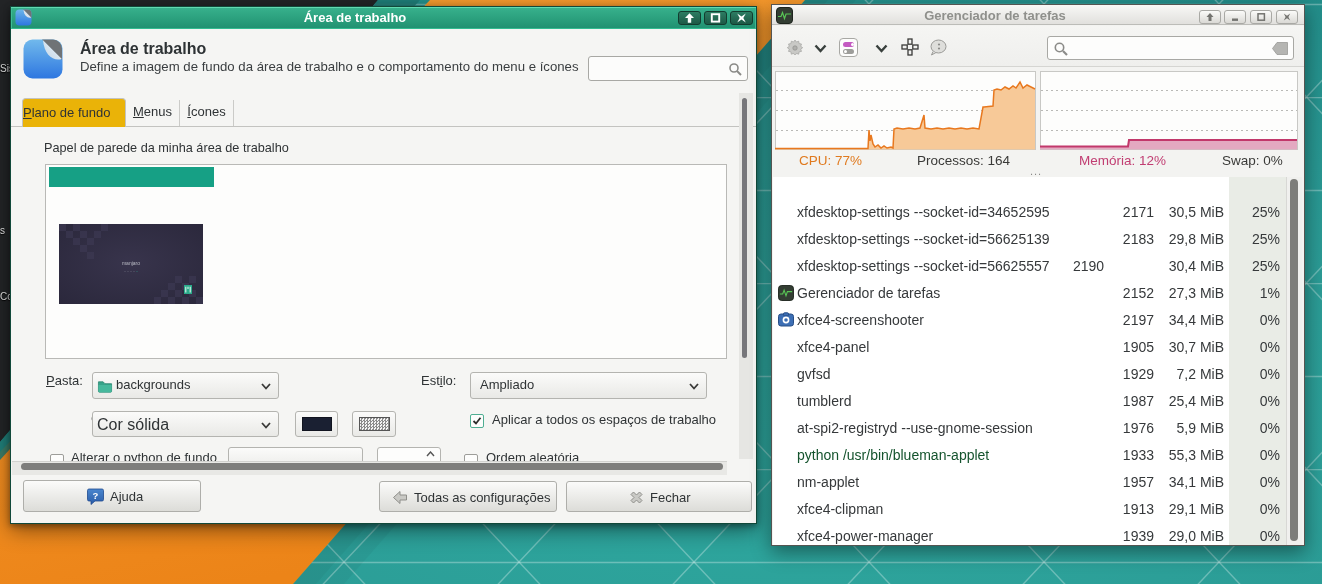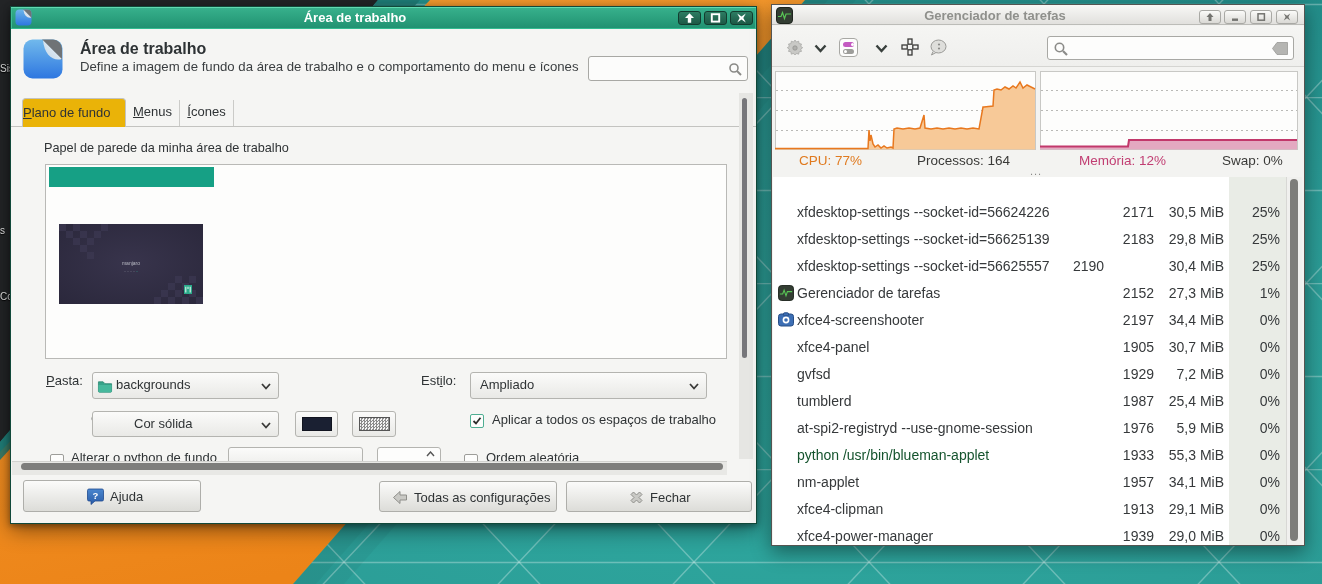--- a/index.html
+++ b/index.html
@@ -159,21 +159,21 @@
   <div class="abs" style="left:410px;top:366px;font-size:13px;color:#2f3335;">Est<u>i</u>lo:</div>
   <div class="abs" style="left:459px;top:365px;width:237px;height:27px;background:linear-gradient(#fbfbfa,#e9e9e6);border:1px solid #b4b4b0;border-radius:3px;">
     <div class="abs" style="left:9px;top:4px;font-size:13px;color:#2f3335;">Ampliado</div>
     <svg class="abs" style="right:7px;top:10px" width="10" height="7" viewBox="0 0 10 7">
         <path d="M1,1 L5,5.5 L9,1" fill="none" stroke="#3a3a38" stroke-width="1.8"></path>
       </svg>
   </div>
 
   <div class="abs" style="left:39px;top:404px;font-size:13px;color:#2f3335;margin-left:41px;">C<u>o</u>r:</div>
   <div class="abs" style="left:81px;top:404px;width:187px;height:26px;background:linear-gradient(#fbfbfa,#e9e9e6);border:1px solid #b4b4b0;border-radius:3px;">
-    <div class="abs" style="left:4px;top:4px;font-size:13px;color:#2f3335;margin-left:37px;">Cor sólida</div>
+    <div class="abs" style="left:4px;top:4px;font-size:16px;color:#2f3335;">Cor sólida</div>
     <svg class="abs" style="right:7px;top:10px" width="10" height="7" viewBox="0 0 10 7">
         <path d="M1,1 L5,5.5 L9,1" fill="none" stroke="#3a3a38" stroke-width="1.8"></path>
       </svg>
   </div>
   <div class="abs" style="left:284px;top:404px;width:43px;height:26px;background:linear-gradient(#fbfbfa,#e9e9e6);border:1px solid #b4b4b0;border-radius:3px;">
     <div class="abs" style="left:6px;top:5px;width:30px;height:14px;background:#1a2032;border:1px solid #11141f;"></div>
   </div>
   <div class="abs" style="left:341px;top:404px;width:44px;height:26px;background:linear-gradient(#fbfbfa,#e9e9e6);border:1px solid #b4b4b0;border-radius:3px;">
     <div class="abs" style="left:6px;top:5px;width:31px;height:14px;border:1px solid #555;background:repeating-conic-gradient(#8a8a8a 0% 25%, #f2f2f2 0% 50%) 0 0/3px 3px;"></div>
   </div>
@@ -319,21 +319,21 @@
   </svg>
   <div class="abs" style="left:27px;top:148px;font-size:13.5px;color:#e07a1f;">CPU: 77%</div>
   <div class="abs" style="left:145px;top:148px;font-size:13.5px;color:#3a3a38;">Processos: 164</div>
   <div class="abs" style="left:307px;top:148px;font-size:13.5px;color:#c13d72;">Memória: 12%</div>
   <div class="abs" style="left:450px;top:148px;font-size:13.5px;color:#3a3a38;">Swap: 0%</div>
   <div class="abs" style="left:258px;top:160px;font-size:11px;color:#8a8a88;letter-spacing:1px;">...</div>
 
   <div class="abs" style="left:1px;top:172px;width:529px;height:368px;background:#ffffff;overflow:hidden;" id="tbl">
 <div class="abs" style="left:456px;top:0;width:57px;height:368px;background:#e9ece6;"></div>
 <div class="abs" style="left:0;top:24px;width:529px;height:27px;">
-<span class="abs" style="left:24px;top:3px;font-size:14px;color:#36393b;white-space:nowrap;">xfdesktop-settings --socket-id=56624226</span>
+<span class="abs" style="left:24px;top:3px;font-size:14px;color:#36393b;white-space:nowrap;">xfdesktop-settings --socket-id=34652595</span>
 <span class="abs" style="left:300px;top:3px;width:81px;font-size:14px;color:#36393b;text-align:right;">2171</span>
 <span class="abs" style="left:386px;top:3px;width:65px;font-size:14px;color:#36393b;text-align:right;">30,5 MiB</span>
 <span class="abs" style="left:456px;top:3px;width:51px;font-size:14px;color:#36393b;text-align:right;">25%</span>
 </div>
 <div class="abs" style="left:0;top:51px;width:529px;height:27px;">
 <span class="abs" style="left:24px;top:3px;font-size:14px;color:#36393b;white-space:nowrap;">xfdesktop-settings --socket-id=56625139</span>
 <span class="abs" style="left:300px;top:3px;width:81px;font-size:14px;color:#36393b;text-align:right;">2183</span>
 <span class="abs" style="left:386px;top:3px;width:65px;font-size:14px;color:#36393b;text-align:right;">29,8 MiB</span>
 <span class="abs" style="left:456px;top:3px;width:51px;font-size:14px;color:#36393b;text-align:right;">25%</span>
 </div>

